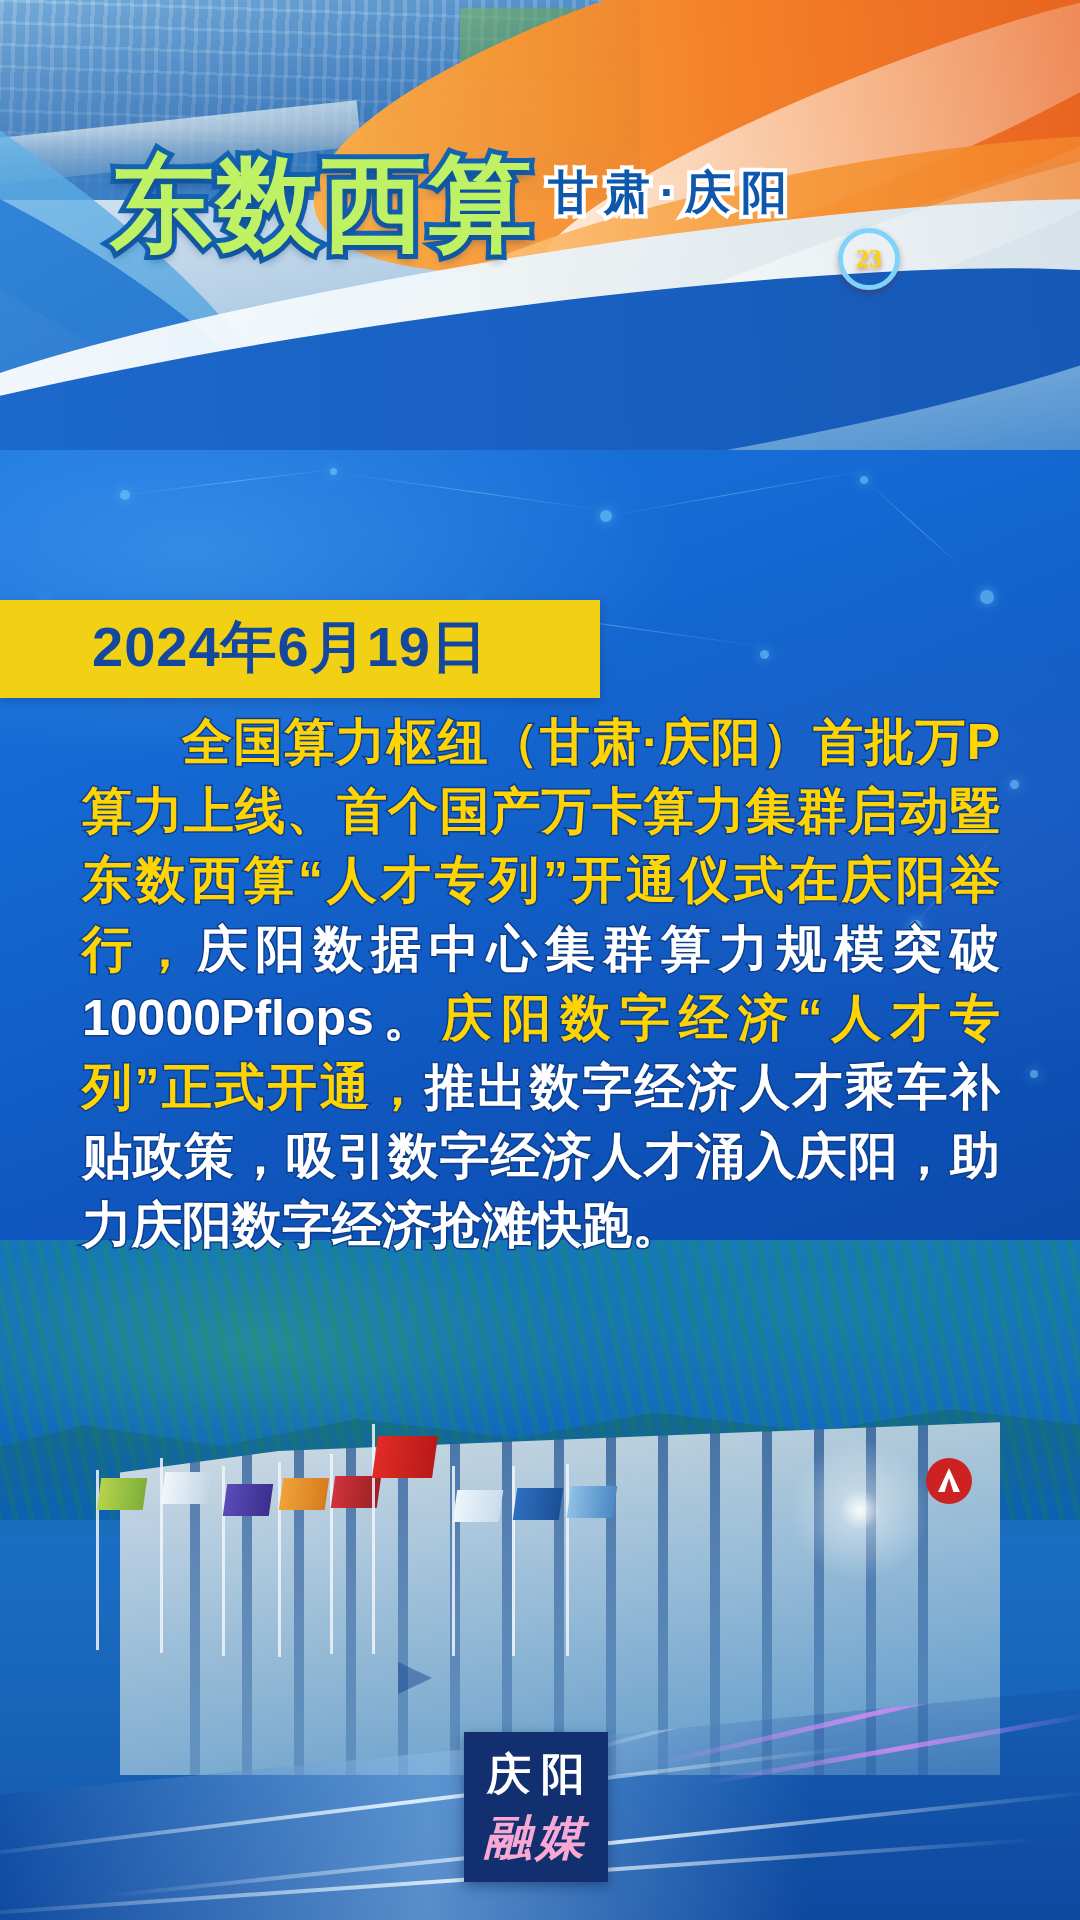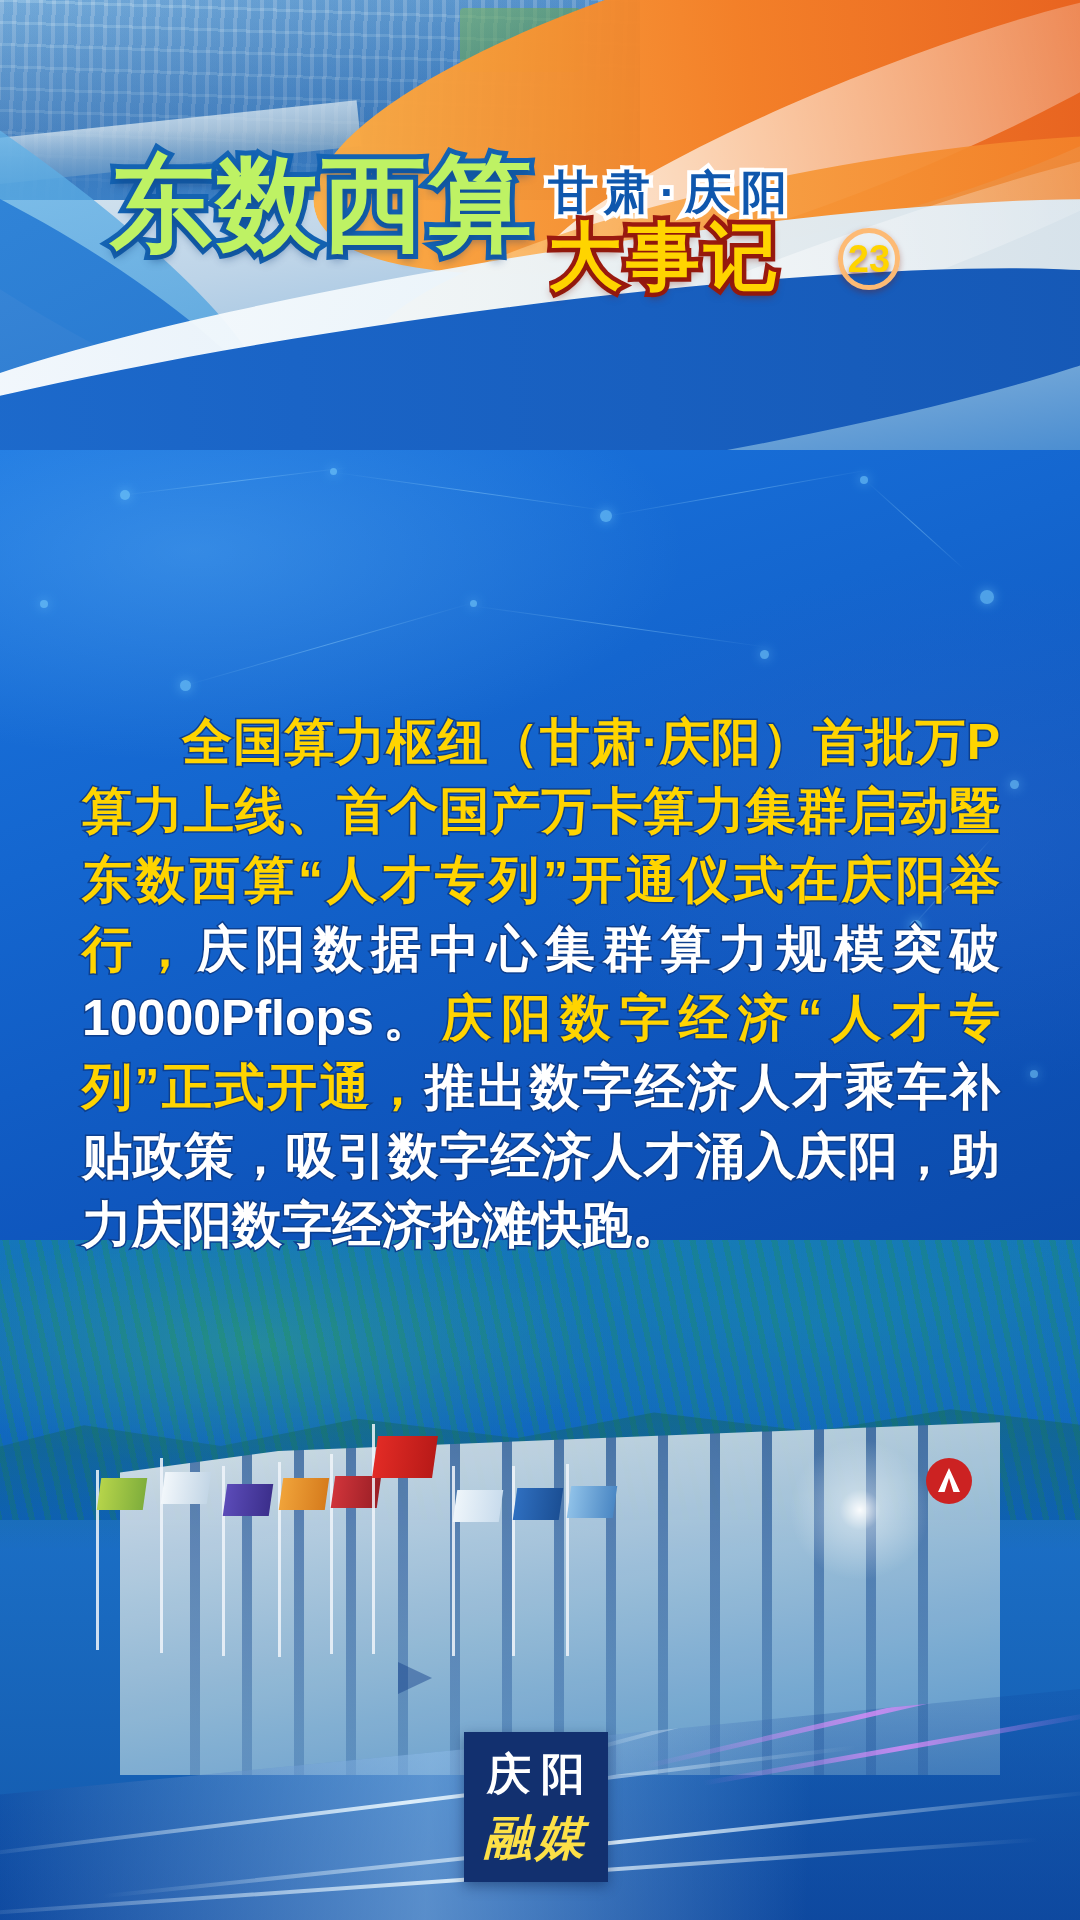--- a/index.html
+++ b/index.html
@@ -134,25 +134,26 @@
     font-size:74px; font-weight:bold; letter-spacing:4px;
     color:#ffd400;
     -webkit-text-stroke:9px #9c1b10;
     paint-order: stroke fill;
     text-shadow:0 5px 8px rgba(120,20,5,.5);
     white-space:nowrap;
   }
   .issue-badge{
     position:absolute; left:838px; top:78px;
     width:62px; height:62px; border-radius:50%;
-    border:5px solid #fdba74;
-    color:#ffd400; font-size:38px; font-weight:bold;
+    border:5px solid #7dd3fc;
+    color:#ffd400; font-size:26px; font-weight:bold;
     display:flex; align-items:center; justify-content:center;
     text-shadow:0 3px 5px rgba(120,20,5,.5);
     box-shadow:0 3px 6px rgba(120,20,5,.35);
+    font-family:Liberation Serif, serif;
   }
 
   
   .body-bg{
     position:absolute; left:0; top:450px; width:1080px; height:840px;
     background:
       radial-gradient(ellipse 700px 300px at 18% 12%, rgba(120,200,255,.30), rgba(120,200,255,0) 70%),
       radial-gradient(ellipse 600px 360px at 88% 45%, rgba(40,100,200,.45), rgba(40,100,200,0) 72%),
       linear-gradient(160deg,#1b76e0 0%, #1466cf 35%, #0e54bb 70%, #0b49a8 100%);
     overflow:hidden;
@@ -268,21 +269,21 @@
   }
 
   
   .media-logo{
     position:absolute; left:464px; top:1732px; width:144px; height:150px; z-index:25;
     background:#12306f; display:flex; flex-direction:column;
     align-items:center; justify-content:center; gap:2px;
     box-shadow:0 4px 12px rgba(0,20,60,.4);
   }
   .media-logo .ml-top{ font-size:44px; font-weight:bold; color:#ffffff; letter-spacing:10px; text-indent:10px;}
-  .media-logo .ml-bot{ font-size:48px; font-weight:bold; color:#fde047; letter-spacing:4px; font-style:italic;}
+  .media-logo .ml-bot{ font-size:48px; font-weight:bold; color:#f9a8d4; letter-spacing:4px; font-style:italic;}
 </style>
 </head>
 <body>
 
 <div id="poster">
 
   <div class="hero">
     <div class="hero-sky"></div>
     <div class="hero-base"></div>
 
@@ -298,21 +299,20 @@
     <div class="ribbon rb-sheen"></div>
     <div class="ribbon rb-orange2"></div>
     <div class="ribbon rb-white1"></div>
     <div class="ribbon rb-sheen2"></div>
     <div class="ribbon rb-blue1"></div>
   </div>
 
   <div class="title-block">
     <div class="main-title">东数西算</div>
     <div class="sub-region">甘肃·庆阳</div>
-    <div class="sub-title">大事记</div>
     <div class="issue-badge">23</div>
   </div>
 
   <div class="body-bg">
     <div class="net-dots">
       <div class="dot" style="left:120px;top:40px;width:10px;height:10px;"></div>
       <div class="dot" style="left:330px;top:18px;width:7px;height:7px;"></div>
       <div class="dot" style="left:600px;top:60px;width:12px;height:12px;"></div>
       <div class="dot" style="left:860px;top:26px;width:8px;height:8px;"></div>
       <div class="dot" style="left:980px;top:140px;width:14px;height:14px;"></div>
@@ -326,20 +326,23 @@
       <div class="line" style="left:120px;top:45px;width:230px;transform:rotate(-7deg);"></div>
       <div class="line" style="left:335px;top:22px;width:280px;transform:rotate(8deg);"></div>
       <div class="line" style="left:605px;top:66px;width:270px;transform:rotate(-10deg);"></div>
       <div class="line" style="left:868px;top:32px;width:130px;transform:rotate(42deg);"></div>
       <div class="line" style="left:470px;top:155px;width:300px;transform:rotate(8deg);"></div>
       <div class="line" style="left:185px;top:235px;width:300px;transform:rotate(-16deg);"></div>
       <div class="line" style="left:912px;top:476px;width:120px;transform:rotate(-48deg);"></div>
     </div>
   </div>
 
+  <div class="date-banner">
+    <div class="date-text">2024年6月19日</div>
+  </div>
 
   <div class="article">
     <p>
       <span class="tx-y">全国算力枢纽（甘肃·庆阳）首批万P算力上线、首个国产万卡算力集群启动暨东数西算“人才专列”开通仪式在庆阳举行，</span><span class="tx-w">庆阳数据中心集群算力规模突破10000Pflops。</span><span class="tx-y">庆阳数字经济“人才专列”正式开通，</span><span class="tx-w">推出数字经济人才乘车补贴政策，吸引数字经济人才涌入庆阳，助力庆阳数字经济抢滩快跑。</span>
     </p>
   </div>
 
   <div class="bottom-photo">
     <div class="hillside"></div>
     <div class="hill-edge"></div>

